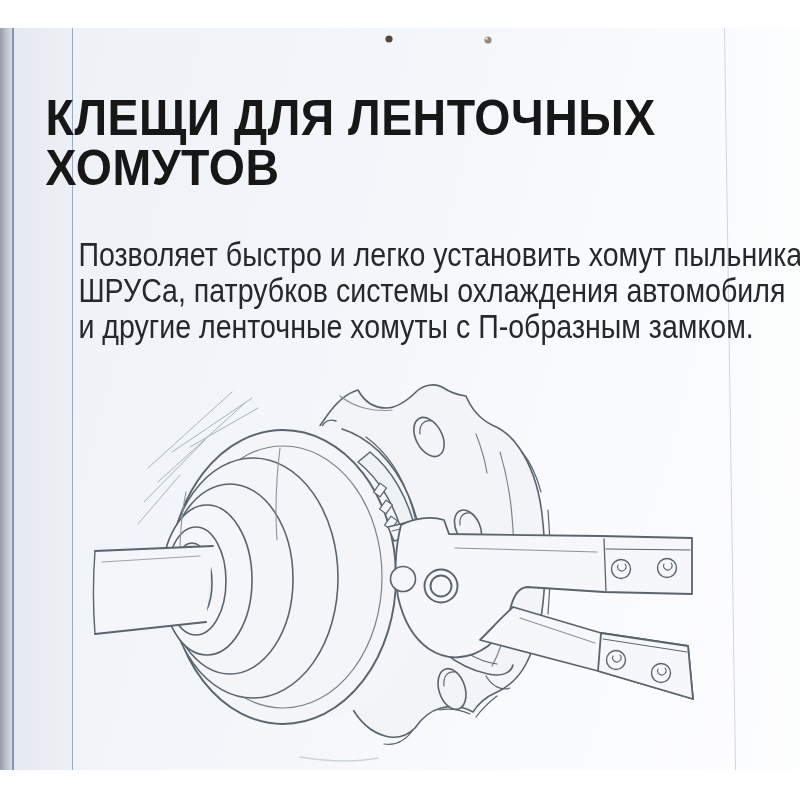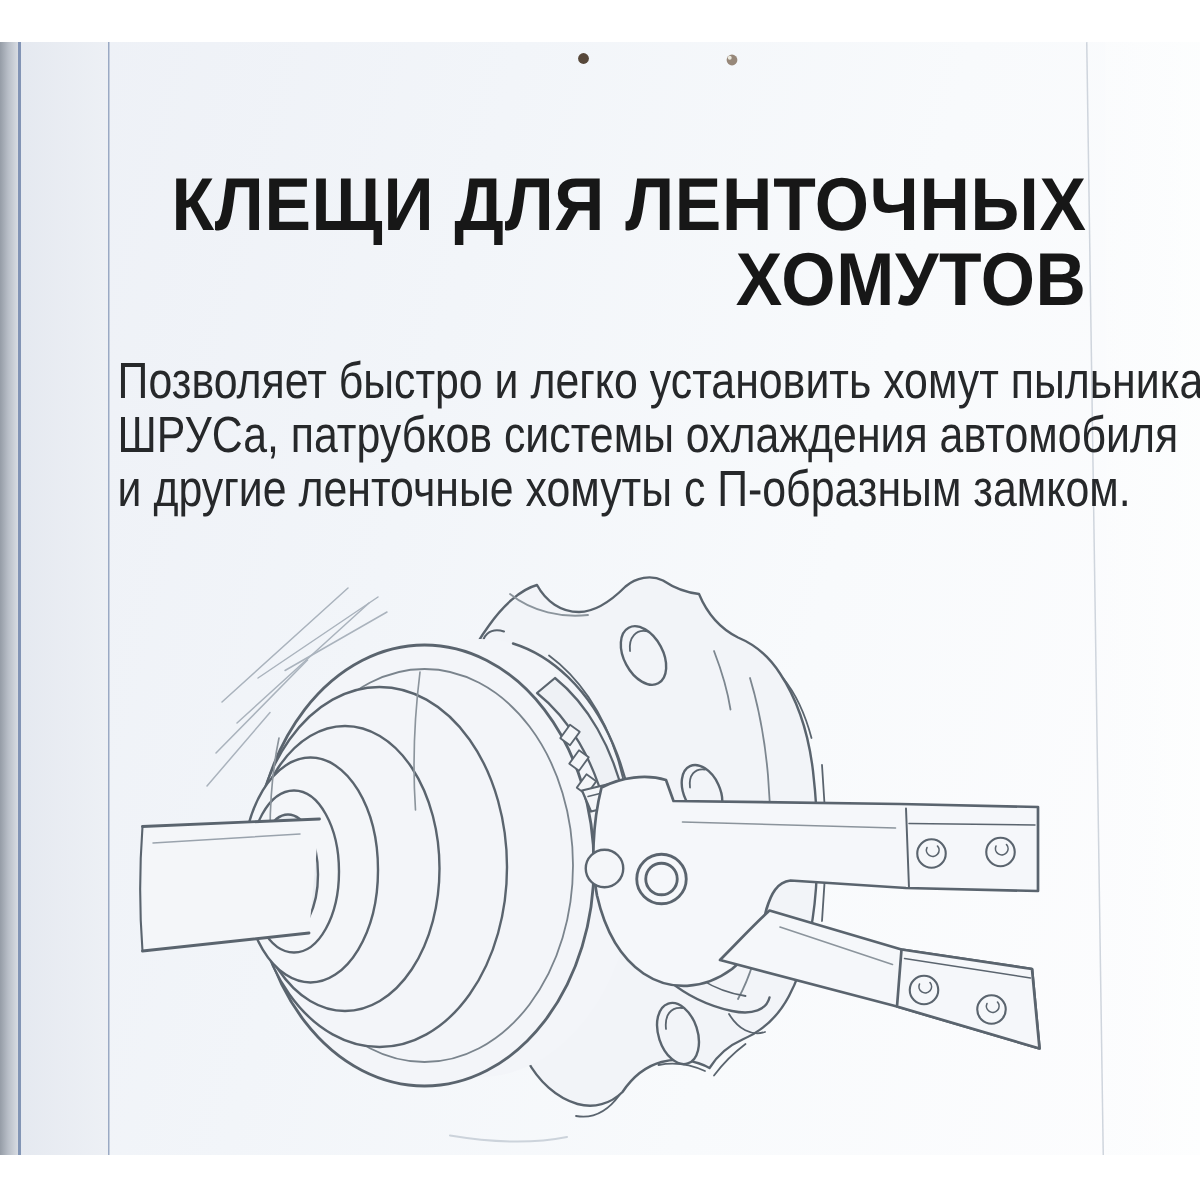--- a/index.html
+++ b/index.html
@@ -34,24 +34,23 @@
   .fold-highlight{
     position:absolute;left:737px;top:0;width:63px;height:742px;
     background:linear-gradient(to right,#fbfcfd,#fdfefe);
     opacity:.75;
   }
   .content{
     position:absolute;left:20px;top:0;width:730px;
   }
   .title-block{
     position:absolute;left:0;top:65px;width:730px;
-    text-align:right;color:#171717;
+    text-align:left;color:#171717;
     font-weight:700;font-size:50px;line-height:50px;
     letter-spacing:.5px;
-    margin-top:18px;
   }
   .title-line{display:block;transform:scaleX(.93);transform-origin:50% 50%;}
   .desc-block{
     position:absolute;left:0;top:208px;width:730px;
     text-align:center;color:#26282a;
     font-size:34px;line-height:36px;font-weight:400;
   }
   .desc-line{display:block;transform:scaleX(.84);transform-origin:50% 50%;white-space:nowrap;}
   .illustration{position:absolute;left:0;top:0;}
 </style>

